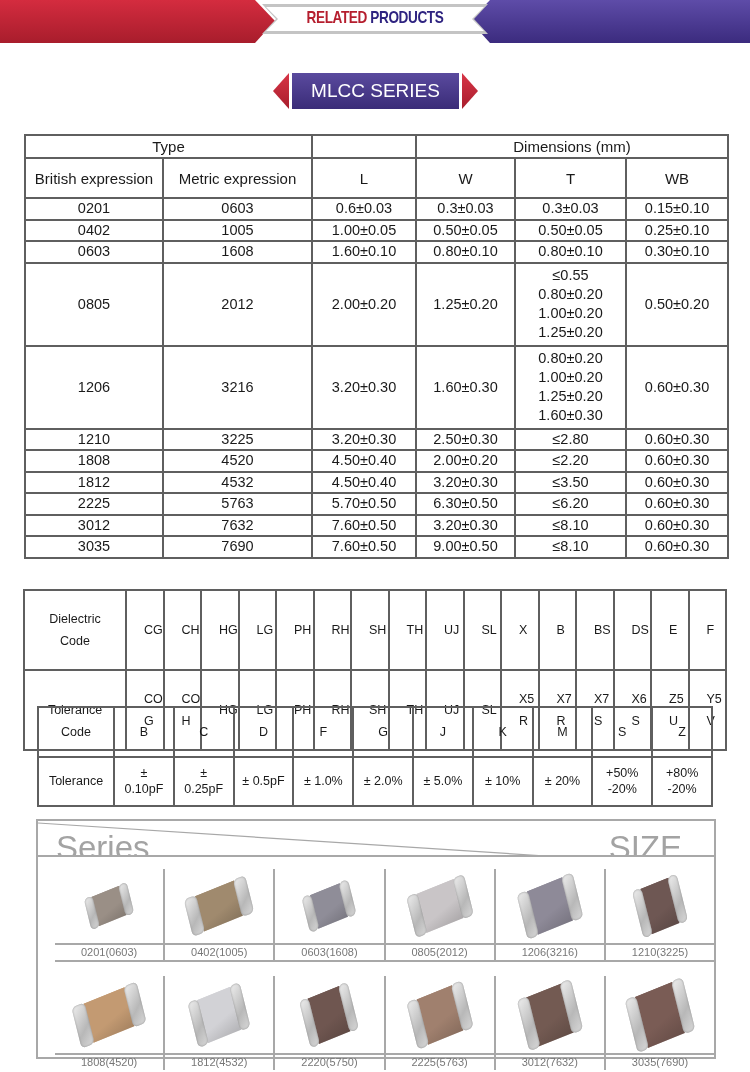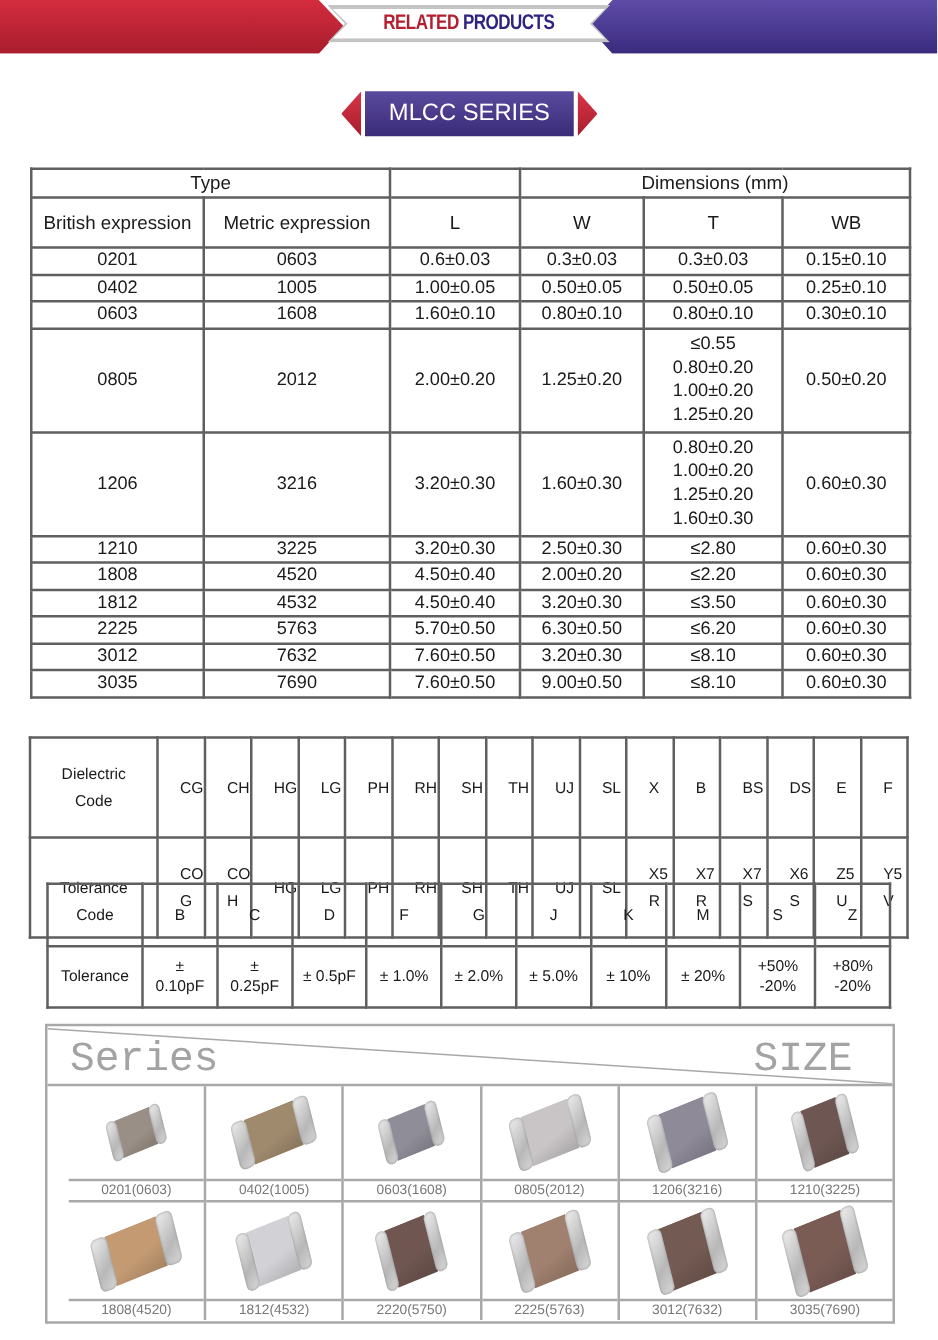--- a/index.html
+++ b/index.html
@@ -49,29 +49,29 @@
   .dim-table .tall td { height: 83px; }
 
   .diel-table { left: 23px; top: 589px; width: 704px; font-size: 12.5px; }
   .diel-table td { height: 52px; line-height: 22px; padding: 17px; }
 
   .tol-table { left: 37px; top: 706px; width: 676px; font-size: 12.5px; }
   .tol-table td { height: 49.5px; line-height: 16px; padding: 0; }
 
   
   .size-box { position: absolute; left: 36px; top: 819px; width: 680px; height: 240px; border: 2px solid #a8a8a8; }
-  .size-header { position: absolute; left: 0; top: 0; width: 676px; height: 48px; border-bottom: 2px solid #a8a8a8; overflow: hidden; font-family: Liberation Mono, monospace; }
+  .size-header { position: absolute; left: 0; top: 0; width: 676px; height: 36px; border-bottom: 2px solid #a8a8a8; overflow: hidden; }
   .size-header svg { position: absolute; left: 0; top: 0; }
   .size-series { position: absolute; left: 18px; top: 8px; font-size: 33px; color: #a3a3a3; }
   .size-size { position: absolute; right: 32px; top: 8px; font-size: 33px; color: #a3a3a3; }
   .size-grid { position: absolute; left: 0; top: 48px; width: 676px; padding-left: 17px; }
   .size-row { display: flex; }
   .size-cell { flex: 1; border-right: 2px solid #a8a8a8; border-bottom: 2px solid #a8a8a8; }
   .size-cell:last-child { border-right: none; }
-  .size-row:last-child .size-cell { border-bottom: none; }
+  .size-row:last-child .size-cell { border-bottom: none; margin-top: 14px; }
   .chip-area { height: 78px; position: relative; border-bottom: 2px solid #a8a8a8; }
   .size-label { height: 15px; font-size: 11px; color: #777; text-align: center; line-height: 14px; }
 
   .chip { position: absolute; left: 50%; top: 50%; transform: translate(-50%, -50%) rotate(-22deg) skewX(-8deg); border-radius: 6px; }
   .chip .body { position: absolute; left: 18%; right: 18%; top: 0; bottom: 0; }
   .chip .capL, .chip .capR { position: absolute; top: -1px; bottom: -1px; width: 20%;
     background: linear-gradient(135deg, #eeeeee, #b8b8b8 60%, #d8d8d8); border-radius: 5px; box-shadow: inset 0 0 2px #888; }
   .chip .capL { left: 0; }
   .chip .capR { right: 0; }
 </style>

